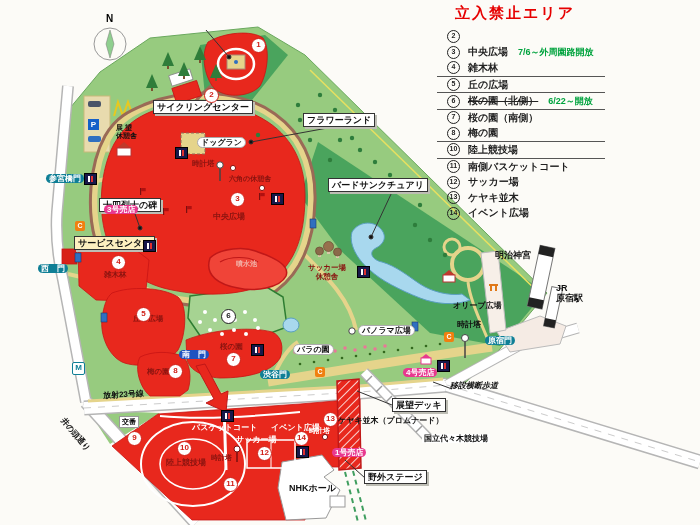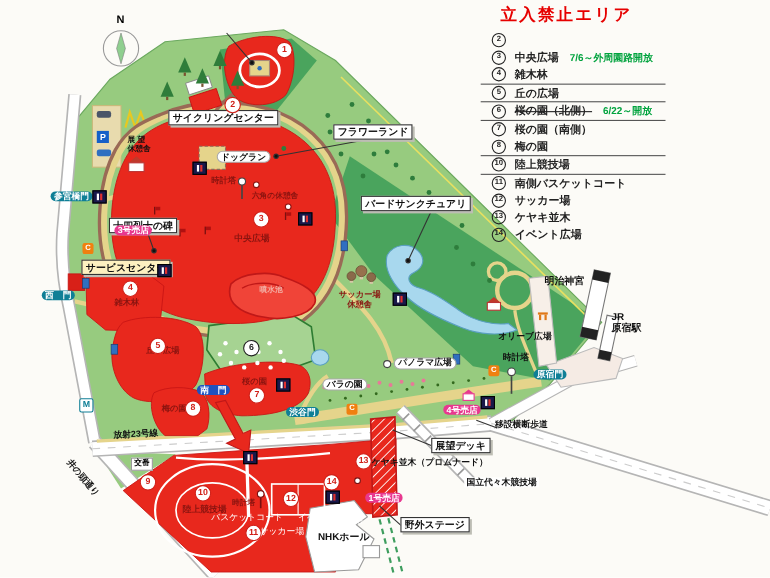--- a/index.html
+++ b/index.html
@@ -13,21 +13,21 @@
   .box.cream{background:#fdf0c0;}
   
   .pill{background:#ffffff;border:1px solid #aaa;border-radius:6px;padding:0 3px;font-size:8px;font-weight:bold;}
   
   .shop{background:#e8388f;color:#fff;border-radius:6px;padding:0 3px;font-size:8px;font-weight:bold;}
   
   .gate{background:#0f7f96;color:#fff;border-radius:6px;padding:0 3px;font-size:8px;font-weight:bold;}
   .gate.blue{background:#1f52c0;border-radius:8px;}
   .plain{font-size:8px;font-weight:bold;}
   .onred{color:#8a1410;font-size:8px;font-weight:bold;}
-  .onredw{color:#fff;font-size:8px;font-weight:normal;margin-top:43px;}
+  .onredw{color:#fff;font-size:8px;font-weight:bold;}
   .pink{color:#f2b0a6;font-size:7px;font-weight:bold;}
   
   .bdg{position:absolute;width:13px;height:13px;border-radius:50%;background:#fff;border:1px solid #d02018;color:#d02018;font-size:8px;font-weight:bold;text-align:center;line-height:12px;}
   .bdg.dark{border-color:#222;color:#222;}
   
   .wc{position:absolute;width:11px;height:10px;background:#18184a;border:1px solid #000;display:flex;align-items:center;justify-content:center;gap:1px;}
   .wc i{display:block;width:2px;height:6px;background:#fff;}
   .wc i.r{background:#e03030;}
   .tel{position:absolute;width:10px;height:10px;background:#f08010;border-radius:2px;color:#fff;font-size:7px;font-weight:bold;text-align:center;line-height:10px;}
   .icp{position:absolute;width:11px;height:11px;background:#1560c8;color:#fff;font-size:8px;font-weight:bold;text-align:center;line-height:11px;}
@@ -391,21 +391,21 @@
   <div class="L gate" style="left:38px;top:264px;text-align:center;">西　門</div>
   <div class="L gate" style="left:260px;top:370px;">渋谷門</div>
   <div class="L gate" style="left:485px;top:336px;">原宿門</div>
   <div class="L gate blue" style="left:179px;top:350px;">南　門</div>
 
   <div class="L plain" style="left:495px;top:250px;font-size:9px;">明治神宮</div>
   <div class="L plain" style="left:556px;top:283px;font-size:9px;">JR
 原宿駅</div>
   <div class="L plain" style="left:66px;top:416px;transform:rotate(50deg);transform-origin:0 0;">井の頭通り</div>
   <div class="L plain" style="left:103px;top:390px;transform:rotate(-3deg);">放射23号線</div>
-  <div class="L plain" style="left:450px;top:381px;">移設横断歩道</div>
+  <div class="L plain" style="left:450px;top:381px;font-style:italic;">移設横断歩道</div>
   <div class="L plain" style="left:422px;top:434px;background:#fff;padding:0 2px;">国立代々木競技場</div>
   <div class="L plain" style="left:289px;top:483px;font-size:9px;">NHKホール</div>
   <div class="L plain" style="left:338px;top:416px;">ケヤキ並木（プロムナード）</div>
   <div class="L plain" style="left:116px;top:124px;font-size:7px;">展 望
 休憩舎</div>
   <div class="L plain" style="left:453px;top:301px;">オリーブ広場</div>
   <div class="L plain" style="left:457px;top:320px;">時計塔</div>
 
   <div class="L onred" style="left:192px;top:160px;font-size:7.5px;">時計塔</div>
   <div class="L onred" style="left:213px;top:212px;">中央広場</div>

